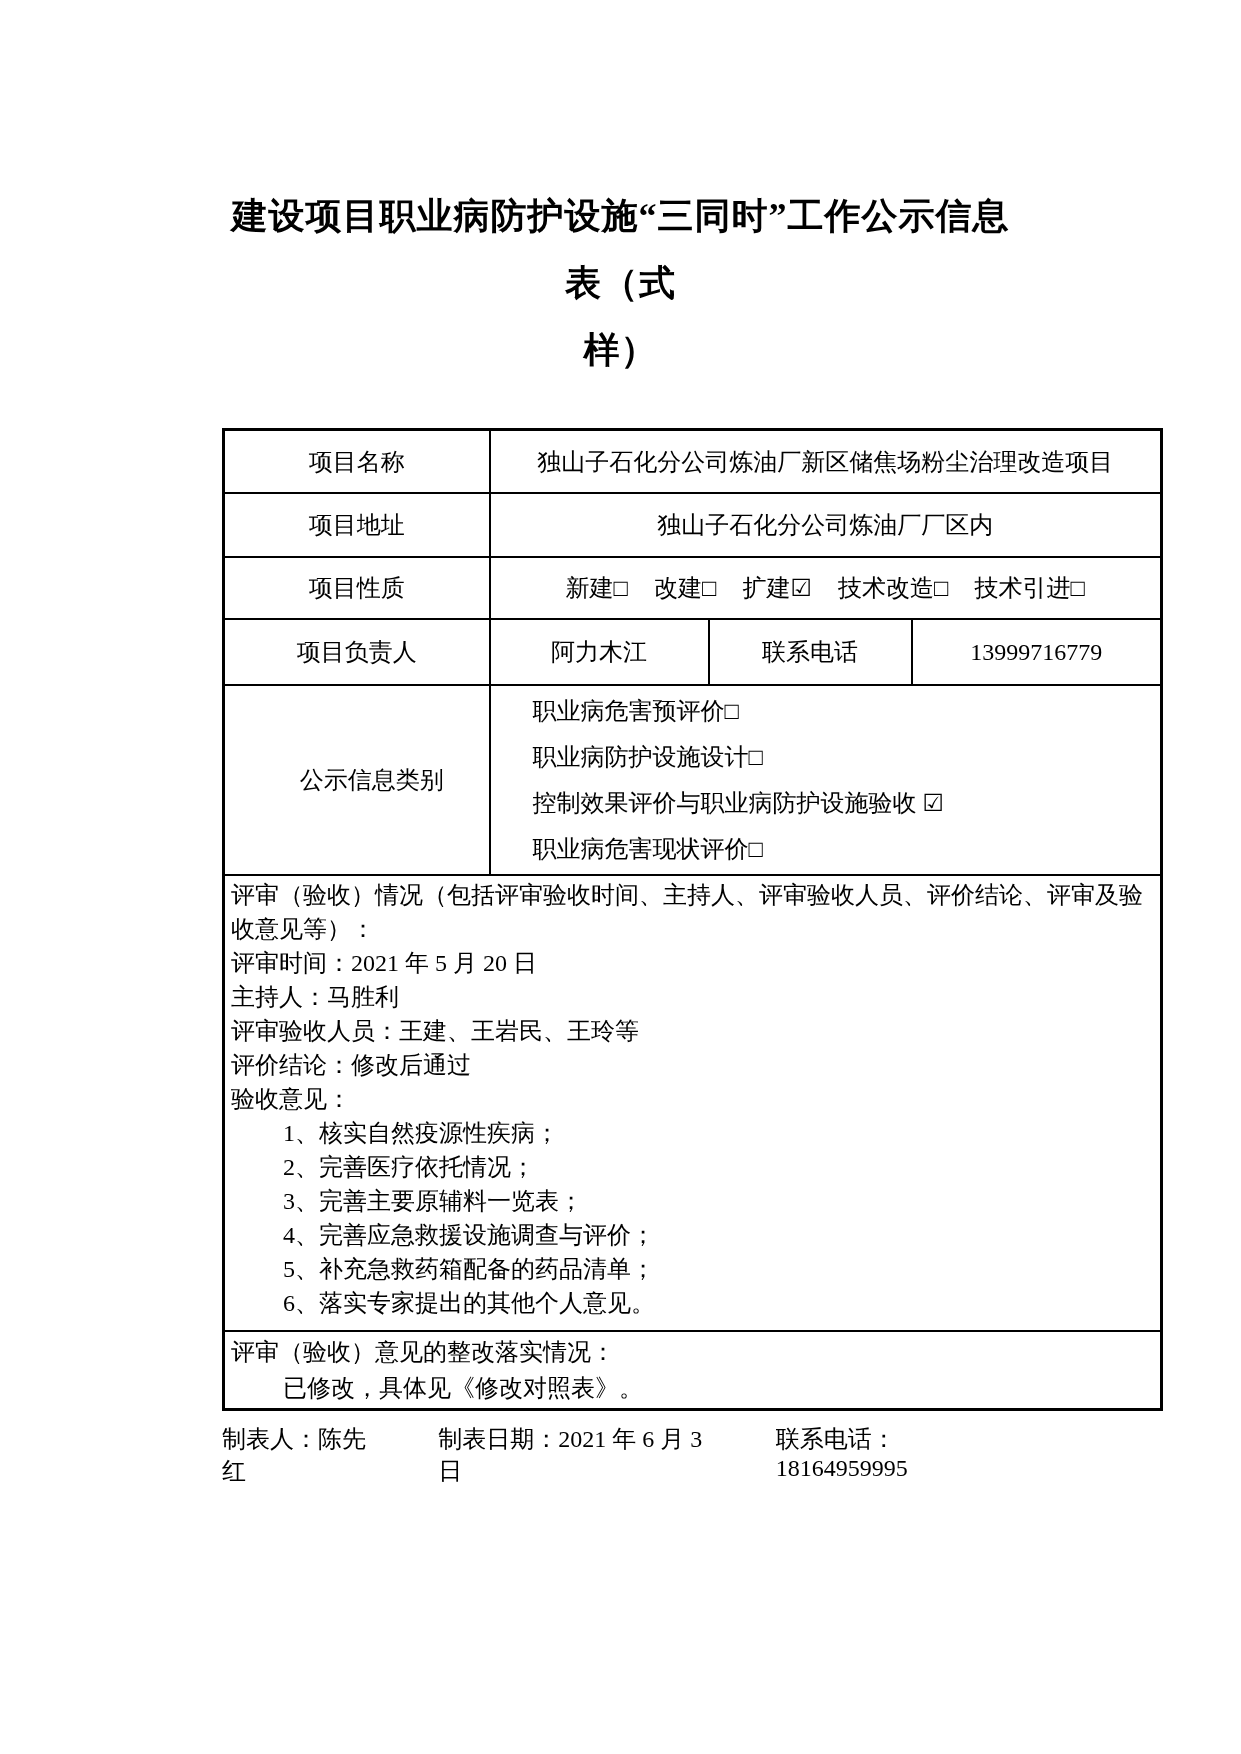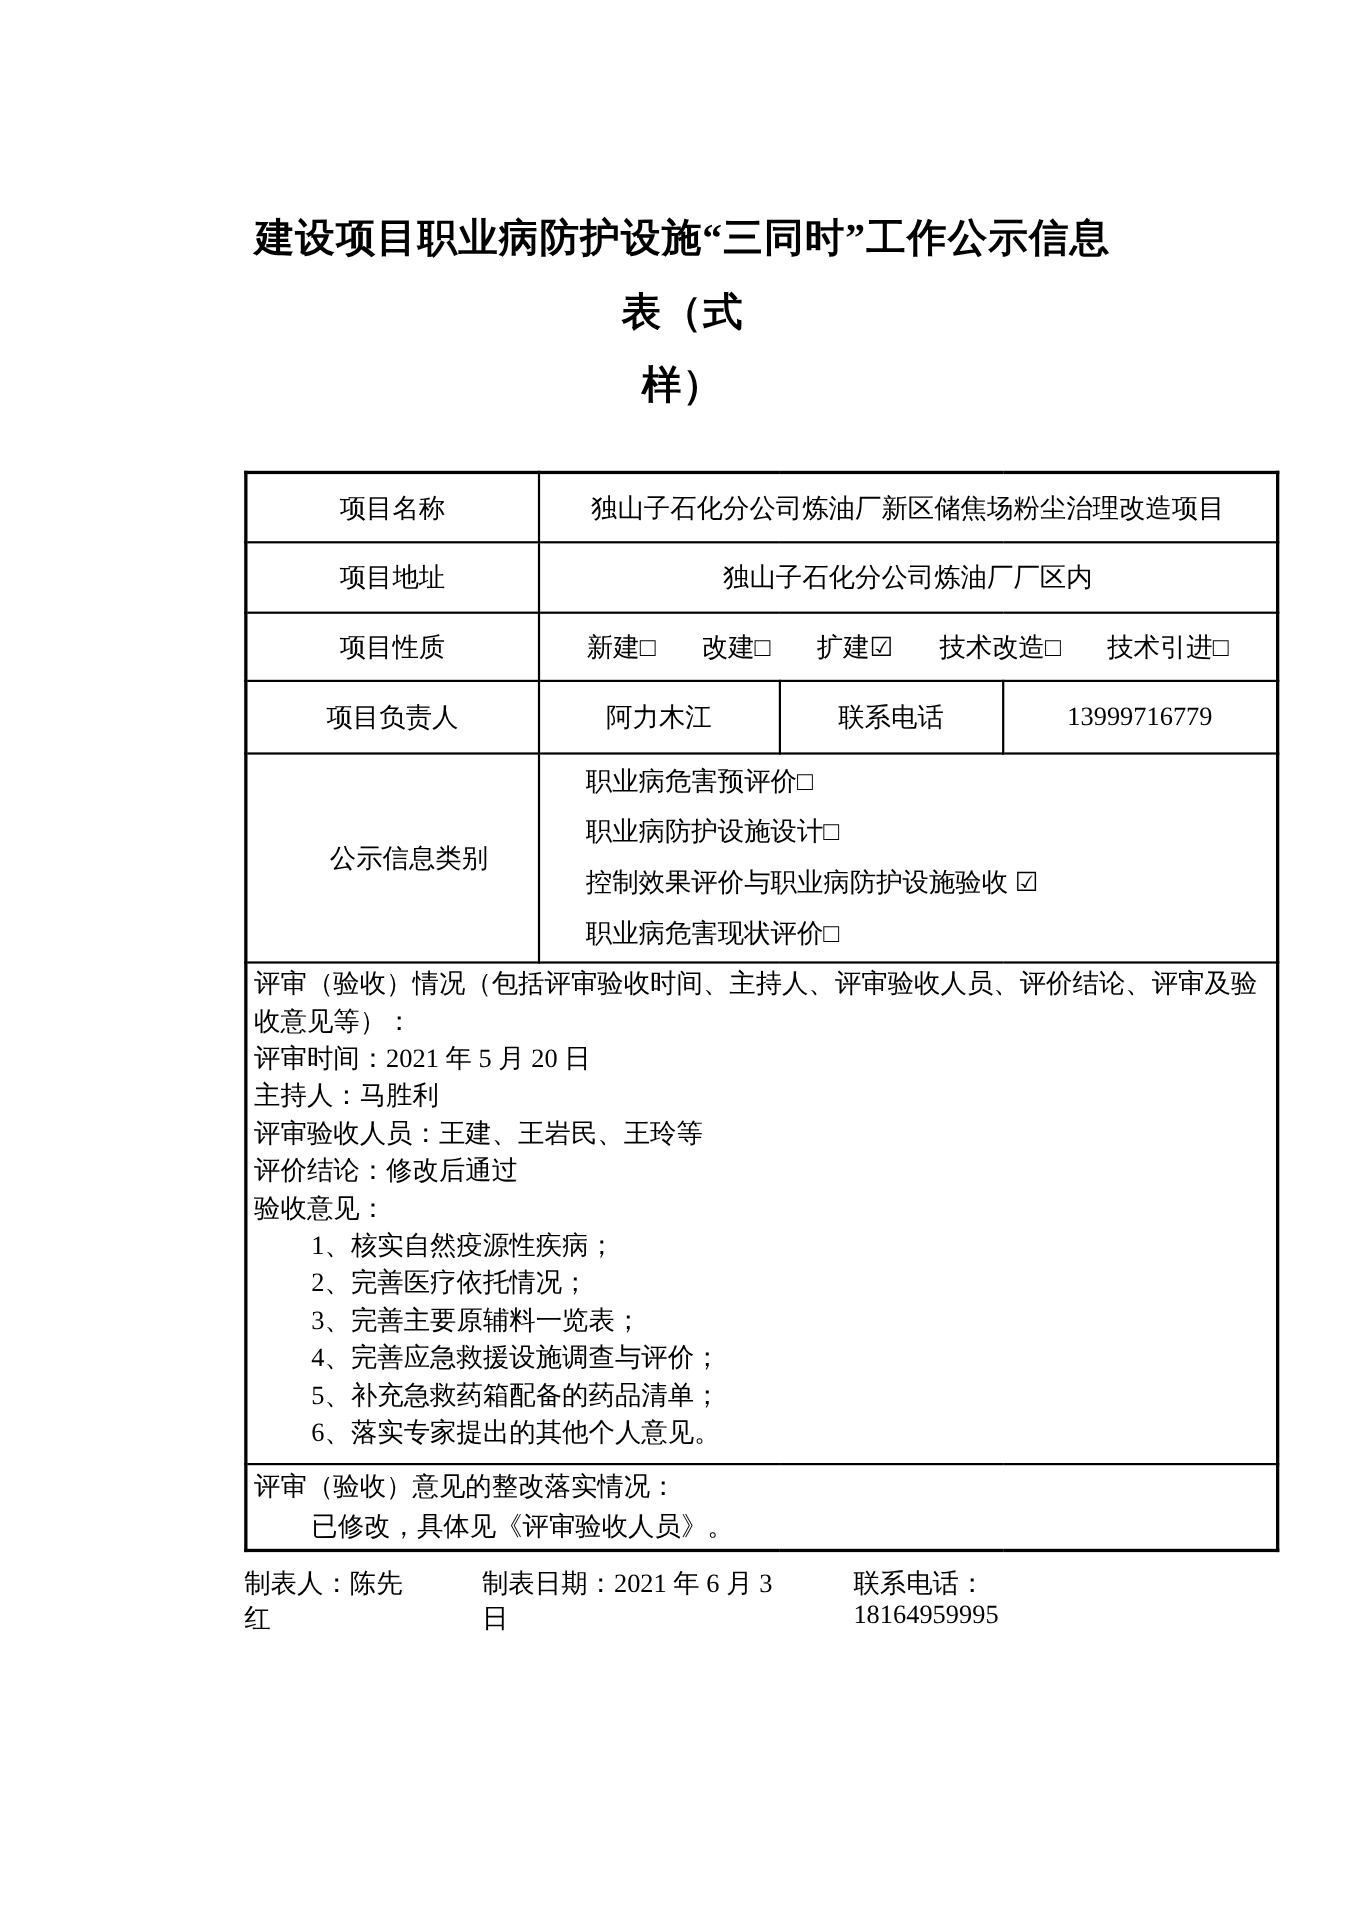--- a/index.html
+++ b/index.html
@@ -43,21 +43,21 @@
   tr.r-nat   td { height: 56px; }
   tr.r-lead  td { height: 60px; border-radius: 23px; }
   tr.r-pub   td { height: 182px; padding-left: 36px; }
   tr.r-agcy  td { height: 147px; }
   tr.r-rev   td { height: 450px; }
   tr.r-rect  td { height: 72px; }
   .nature-opts {
     display: flex;
     justify-content: center;
     align-items: center;
-    gap: 42px;
+    gap: 26px;
   }
   .pub-opts { padding-left: 6px; }
   .pub-opt { line-height: 46px; text-align: left; }
   td.block {
     vertical-align: top;
     text-align: left;
     padding: 5px 12px;
   }
   .review-line { line-height: 34px; }
   .rect-line { line-height: 36px; }
@@ -144,21 +144,21 @@
               <div class="review-line indent">5、补充急救药箱配备的药品清单；</div>
               <div class="review-line indent">6、落实专家提出的其他个人意见。</div>
             </div>
         </td>
       </tr>
 
       <tr class="r-rect">
         <td class="block" colspan="4">
           <div>
               <div class="rect-line">评审（验收）意见的整改落实情况：</div>
-              <div class="rect-line indent">已修改，具体见《评审验收人员》。</div>
+              <div class="rect-line indent">已修改，具体见《修改对照表》。</div>
             </div>
         </td>
       </tr>
     </tbody>
   </table>
 
   <div class="footer-line">
     <span>制表人：陈先红</span>
     <span>制表日期：2021 年 6 月 3 日</span>
     <span>联系电话：18164959995</span>

